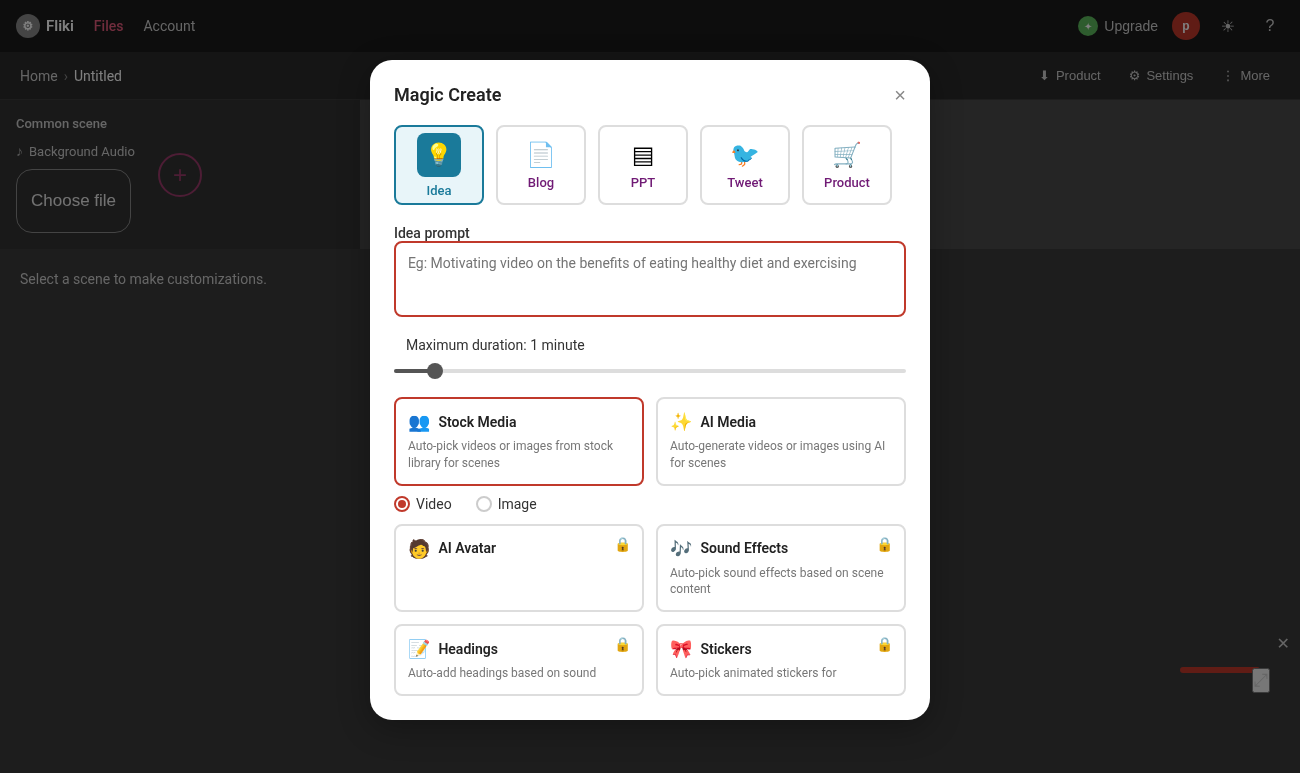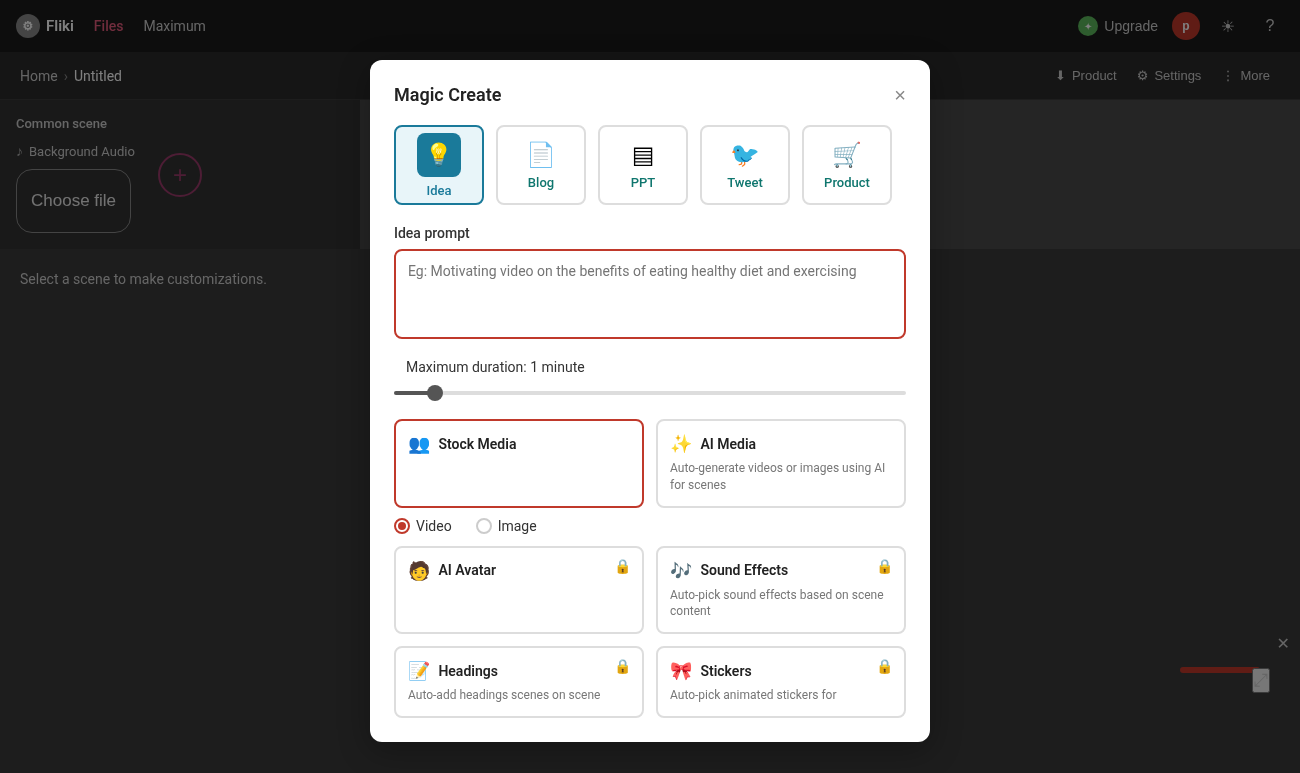--- a/index.html
+++ b/index.html
@@ -106,21 +106,21 @@
       justify-content: center;
     }
 
     
     .secondary-nav {
       background: #2a2a2a;
       height: 48px;
       display: flex;
       align-items: center;
       padding: 0 20px;
-      gap: 0;
+      gap: 8px;
       border-bottom: 1px solid #3a3a3a;
     }
     .breadcrumb {
       display: flex;
       align-items: center;
       gap: 6px;
       color: #ccc;
       font-size: 14px;
     }
     .breadcrumb-sep { color: #888; }
@@ -244,21 +244,21 @@
     }
 
     
     .modal {
       position: absolute;
       top: 60px;
       left: 50%;
       transform: translateX(-50%);
       width: 560px;
       background: #fff;
-      border-radius: 12px;
+      border-radius: 22px;
       z-index: 20;
       padding: 24px;
       box-shadow: 0 8px 32px rgba(0,0,0,0.3);
     }
     .modal-header {
       display: flex;
       justify-content: space-between;
       align-items: center;
       margin-bottom: 20px;
     }
@@ -297,21 +297,21 @@
     }
     .type-tab.active {
       border-color: #1a7a9a;
       background: #e8f5f9;
     }
     .type-tab-icon {
       font-size: 24px;
     }
     .type-tab-label {
       font-size: 13px;
-      color: #0f766e;
+      color: #701a75;
       font-weight: 500;
     }
     .type-tab.active .type-tab-label {
       color: #1a7a9a;
     }
 
     
     .idea-icon-wrap {
       width: 44px;
       height: 44px;
@@ -322,25 +322,24 @@
       justify-content: center;
       color: #fff;
       font-size: 22px;
     }
 
     
     .prompt-label {
       font-size: 14px;
       color: #333;
       font-weight: 500;
-      margin-bottom: 8px;
     }
     .prompt-textarea {
       width: 100%;
-      height: 90px;
+      height: 76px;
       border: 2px solid #c0392b;
       border-radius: 8px;
       padding: 12px;
       font-size: 14px;
       color: #bbb;
       resize: none;
       outline: none;
       font-family: inherit;
     }
 
@@ -460,21 +459,21 @@
   </style>
 </head>
 <body>
 
 <nav class="top-nav">
   <div class="nav-logo">
     <div class="nav-logo-icon">⚙</div>
     <span>Fliki</span>
   </div>
   <span class="nav-link">Files</span>
-  <span class="nav-link-white">Maximum</span>
+  <span class="nav-link-white">Account</span>
   <div class="nav-spacer"></div>
   <div class="nav-right">
     <button class="upgrade-btn">
       <div class="upgrade-icon">✦</div>
       <span>Upgrade</span>
     </button>
     <button class="nav-icon-btn">
       <span>p</span>
     </button>
     <button class="nav-icon-circle">☀</button>
@@ -580,20 +579,21 @@
   </div>
 
   
   <div class="feature-grid">
 
     <div class="feature-card active">
       <div class="feature-card-header">
         <span class="feature-card-icon">👥</span>
         <span class="feature-card-title">Stock Media</span>
       </div>
+      <div class="feature-card-desc">Auto-pick videos or images from stock library for scenes</div>
     </div>
 
     <div class="feature-card">
       <div class="feature-card-header">
         <span class="feature-card-icon">✨</span>
         <span class="feature-card-title">AI Media</span>
       </div>
       <div class="feature-card-desc">Auto-generate videos or images using AI for scenes</div>
     </div>
   </div>
@@ -629,21 +629,21 @@
       </div>
       <div class="feature-card-desc">Auto-pick sound effects based on scene content</div>
     </div>
 
     <div class="feature-card">
       <span class="feature-card-lock">🔒</span>
       <div class="feature-card-header">
         <span class="feature-card-icon">📝</span>
         <span class="feature-card-title">Headings</span>
       </div>
-      <div class="feature-card-desc">Auto-add headings scenes on scene</div>
+      <div class="feature-card-desc">Auto-add headings based on sound</div>
     </div>
 
     <div class="feature-card">
       <span class="feature-card-lock">🔒</span>
       <div class="feature-card-header">
         <span class="feature-card-icon">🎀</span>
         <span class="feature-card-title">Stickers</span>
       </div>
       <div class="feature-card-desc">Auto-pick animated stickers for</div>
     </div>

